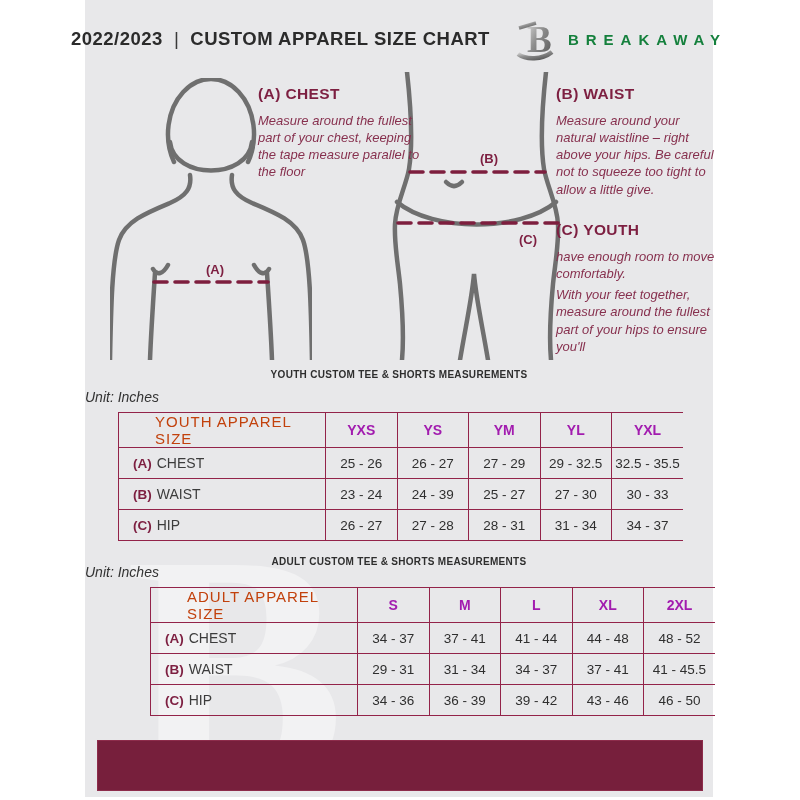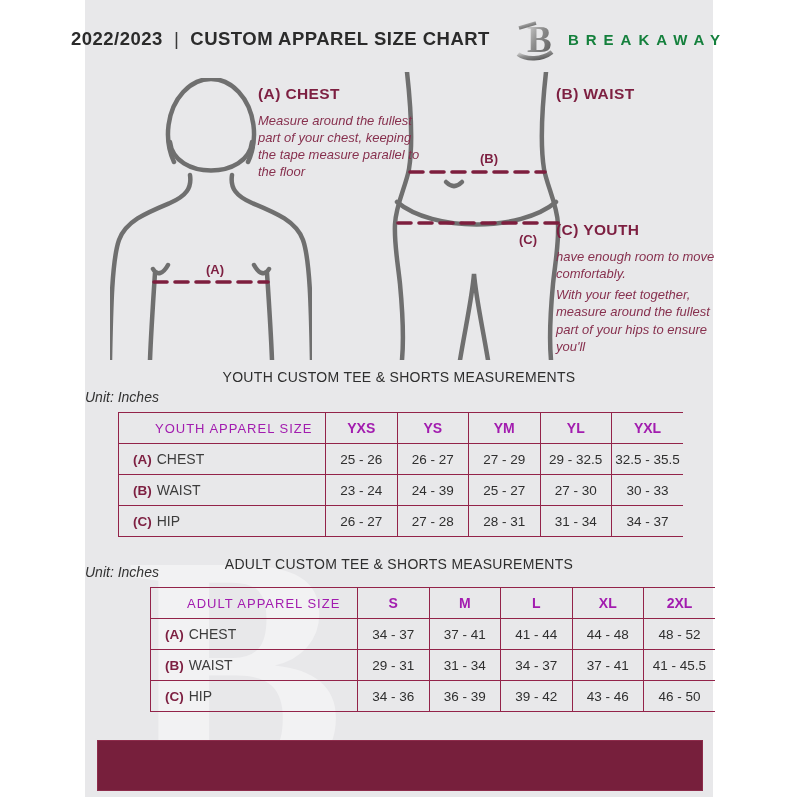--- a/index.html
+++ b/index.html
@@ -25,34 +25,34 @@
   .instr h3{margin:0 0 9px 0;font-size:15.5px;font-weight:bold;letter-spacing:0.4px;color:#7d1f41;}
   .instr p{margin:0 0 4px 0;font-size:13px;font-style:italic;line-height:1.32;color:#87304e;}
 
   
   .fig{position:absolute;}
   .fig path{fill:none;stroke:#6f6f6f;stroke-width:4.5;stroke-linecap:round;}
   .fig .dash{stroke:#7d1e3e;stroke-width:3.6;stroke-dasharray:13 8;}
   .fig text{font-family:"Liberation Sans",sans-serif;font-size:13px;font-weight:bold;fill:#7d1f41;}
 
   
-  .sec-title{position:absolute;left:0;width:628px;text-align:center;font-weight:normal;
-             font-size:14px;letter-spacing:0.3px;color:#2e2e2e;}
+  .sec-title{position:absolute;left:0;width:628px;text-align:center;font-weight:bold;
+             font-size:10px;letter-spacing:0.3px;color:#2e2e2e;}
   .sec-unit{position:absolute;left:0;width:540px;text-align:left;font-style:italic;
             font-size:14px;color:#333333;}
 
   
   .tbl{position:absolute;left:33px;width:565px;border-collapse:collapse;table-layout:fixed;
        background:transparent;}
   .tbl td{border:1.4px solid #932349;height:30px;font-size:13.5px;color:#2f2f2f;
           text-align:center;vertical-align:middle;padding:0;}
   .tbl tr td:last-child{border-right:none;}
   .tbl .c0{width:170px;text-align:left;padding-left:14px;}
   .tbl td.col-head{font-weight:bold;font-size:14px;color:#a21caf;}
-  .tbl .apparel-label{font-size:13px;letter-spacing:1px;color:#a21caf;padding-left:36px;}
+  .tbl .apparel-label{font-size:15px;letter-spacing:1px;color:#c2410c;padding-left:36px;}
   .row-prefix{font-weight:bold;color:#7d1f41;margin-right:5px;}
   .row-label{color:#3c3c3c;font-size:14px;}
 
   
   .footer-bar{position:absolute;left:12px;top:740px;width:606px;height:51px;
               background:#771f3c;border:1px solid #8d2c4b;box-sizing:border-box;}
 </style>
 </head>
 <body>
 
@@ -109,20 +109,21 @@
         <text x="140" y="172" text-anchor="middle">(C)</text>
       </svg>
 
       <div class="instr" style="left:173px;top:85px;width:172px;">
         <h3>(A) CHEST</h3>
         <p>Measure around the fullest part of your chest, keeping the tape measure parallel to the floor</p>
       </div>
 
       <div class="instr" style="left:471px;top:85px;width:160px;">
         <h3>(B) WAIST</h3>
+        <p>Measure around your natural waistline – right above your hips. Be careful not to squeeze too tight to allow a little give.</p>
       </div>
 
       <div class="instr" style="left:471px;top:221px;width:160px;">
         <h3>(C) YOUTH</h3>
         <p>have enough room to move comfortably.</p>
         <p>With your feet together, measure around the fullest part of your hips to ensure you'll</p>
       </div>
 
       <div class="sec-title" style="top:369px;">YOUTH CUSTOM TEE &amp; SHORTS MEASUREMENTS</div>
       <div class="sec-unit" style="top:389px;">Unit: Inches</div>

